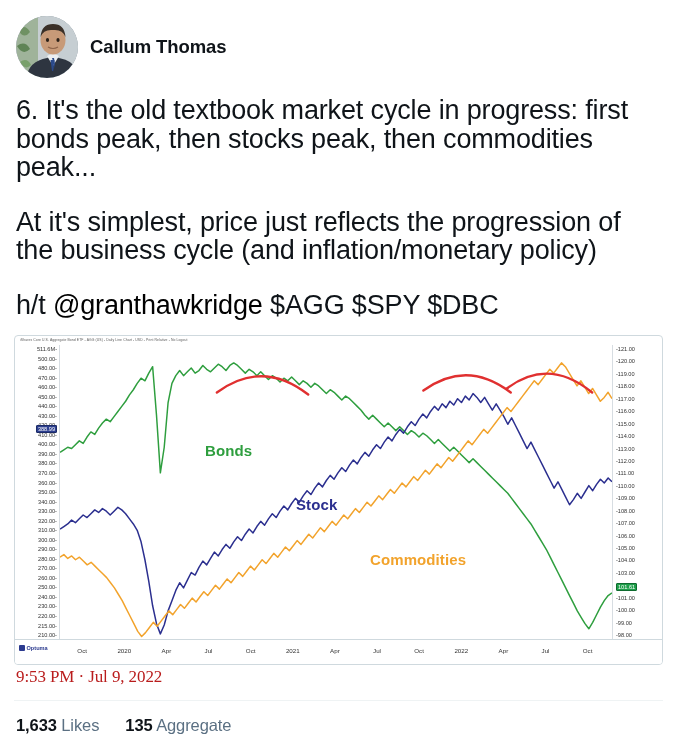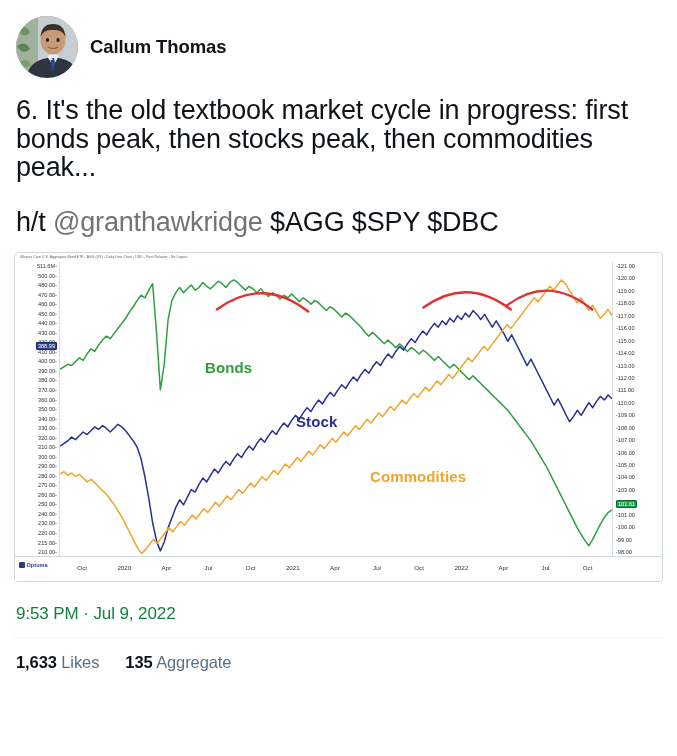--- a/index.html
+++ b/index.html
@@ -24,21 +24,21 @@
     background:#8e9aa2;
   }
   .avatar svg{display:block;width:62px;height:62px;}
   .names{display:flex;flex-direction:column;justify-content:center;line-height:1.18;}
   .dispname{font-size:18.5px;font-weight:700;color:#0f1419;letter-spacing:-.1px;}
   .handle{font-size:18px;color:#5b7083;letter-spacing:-.1px;margin-top:2px;}
   
   .body{margin:18px 2px 0 2px;font-size:27px;line-height:28.5px;color:#0f1419;letter-spacing:-.15px;}
   .body p{margin:0;}
   .body p.gap{margin-top:26px;}
-  .mention{color:#737373;}
+  .mention{color:#000000;}
   
   .chartcard{
     margin:16px 0 0 0;
     width:649px;height:330px;
     border:1px solid #cfd9de;border-radius:4px;
     background:#ffffff;position:relative;overflow:hidden;
     box-sizing:border-box;
   }
   .chart-title{
     position:absolute;left:5px;top:2px;
@@ -89,21 +89,21 @@
   .serieslabel{
     position:absolute;font-size:15px;font-weight:600;
     letter-spacing:.1px;pointer-events:none;margin-top:20px;
   }
   .lbl-bonds{color:#2e9e3e;}
   .lbl-stock{color:#2b2f8f;}
   .lbl-comm{color:#f2a32c;}
   svg.lines{position:absolute;left:0;top:0;width:100%;height:100%;}
   
   .timestamp{
-    margin:22px 2px 0 2px;font-size:17px;color:#15803d;letter-spacing:-.1px;
+    margin:2px 2px 0 2px;font-size:17px;color:#b91c1c;letter-spacing:-.1px;font-family:Liberation Serif, serif;
   }
   .divider{
     margin:13px 0 0 0;height:1px;background:#eff3f4;width:649px;
   }
   .stats{
     margin:15px 2px 0 2px;font-size:16.5px;color:#5b7083;
     display:flex;gap:26px;align-items:center;letter-spacing:-.1px;
   }
   .stats b{color:#0f1419;font-weight:700;}
 </style>
@@ -139,20 +139,21 @@
         </g>
       </svg>
     </div>
     <div class="names">
       <div class="dispname">Callum Thomas</div>
     </div>
   </div>
 
   <div class="body">
     <p>6. It's the old textbook market cycle in progress: first bonds peak, then stocks peak, then commodities peak...</p>
+    <p class="gap">At it's simplest, price just reflects the progression of the business cycle (and inflation/monetary policy)</p>
     <p class="gap"><span>h/t </span><span class="mention">@granthawkridge</span><span> $AGG $SPY $DBC</span></p>
   </div>
 
   <div class="chartcard">
 
     <div class="chart-title">iShares Core U.S. Aggregate Bond ETF - AGG (US) - Daily Line Chart - USD - Print Relative - No Logout</div>
 
     <div class="axis-left" id="axisLeft">
         <div class="tick" style="top: 1px;">511.6M-</div>
         <div class="tick" style="top: 10.5px;">500.00-</div>

